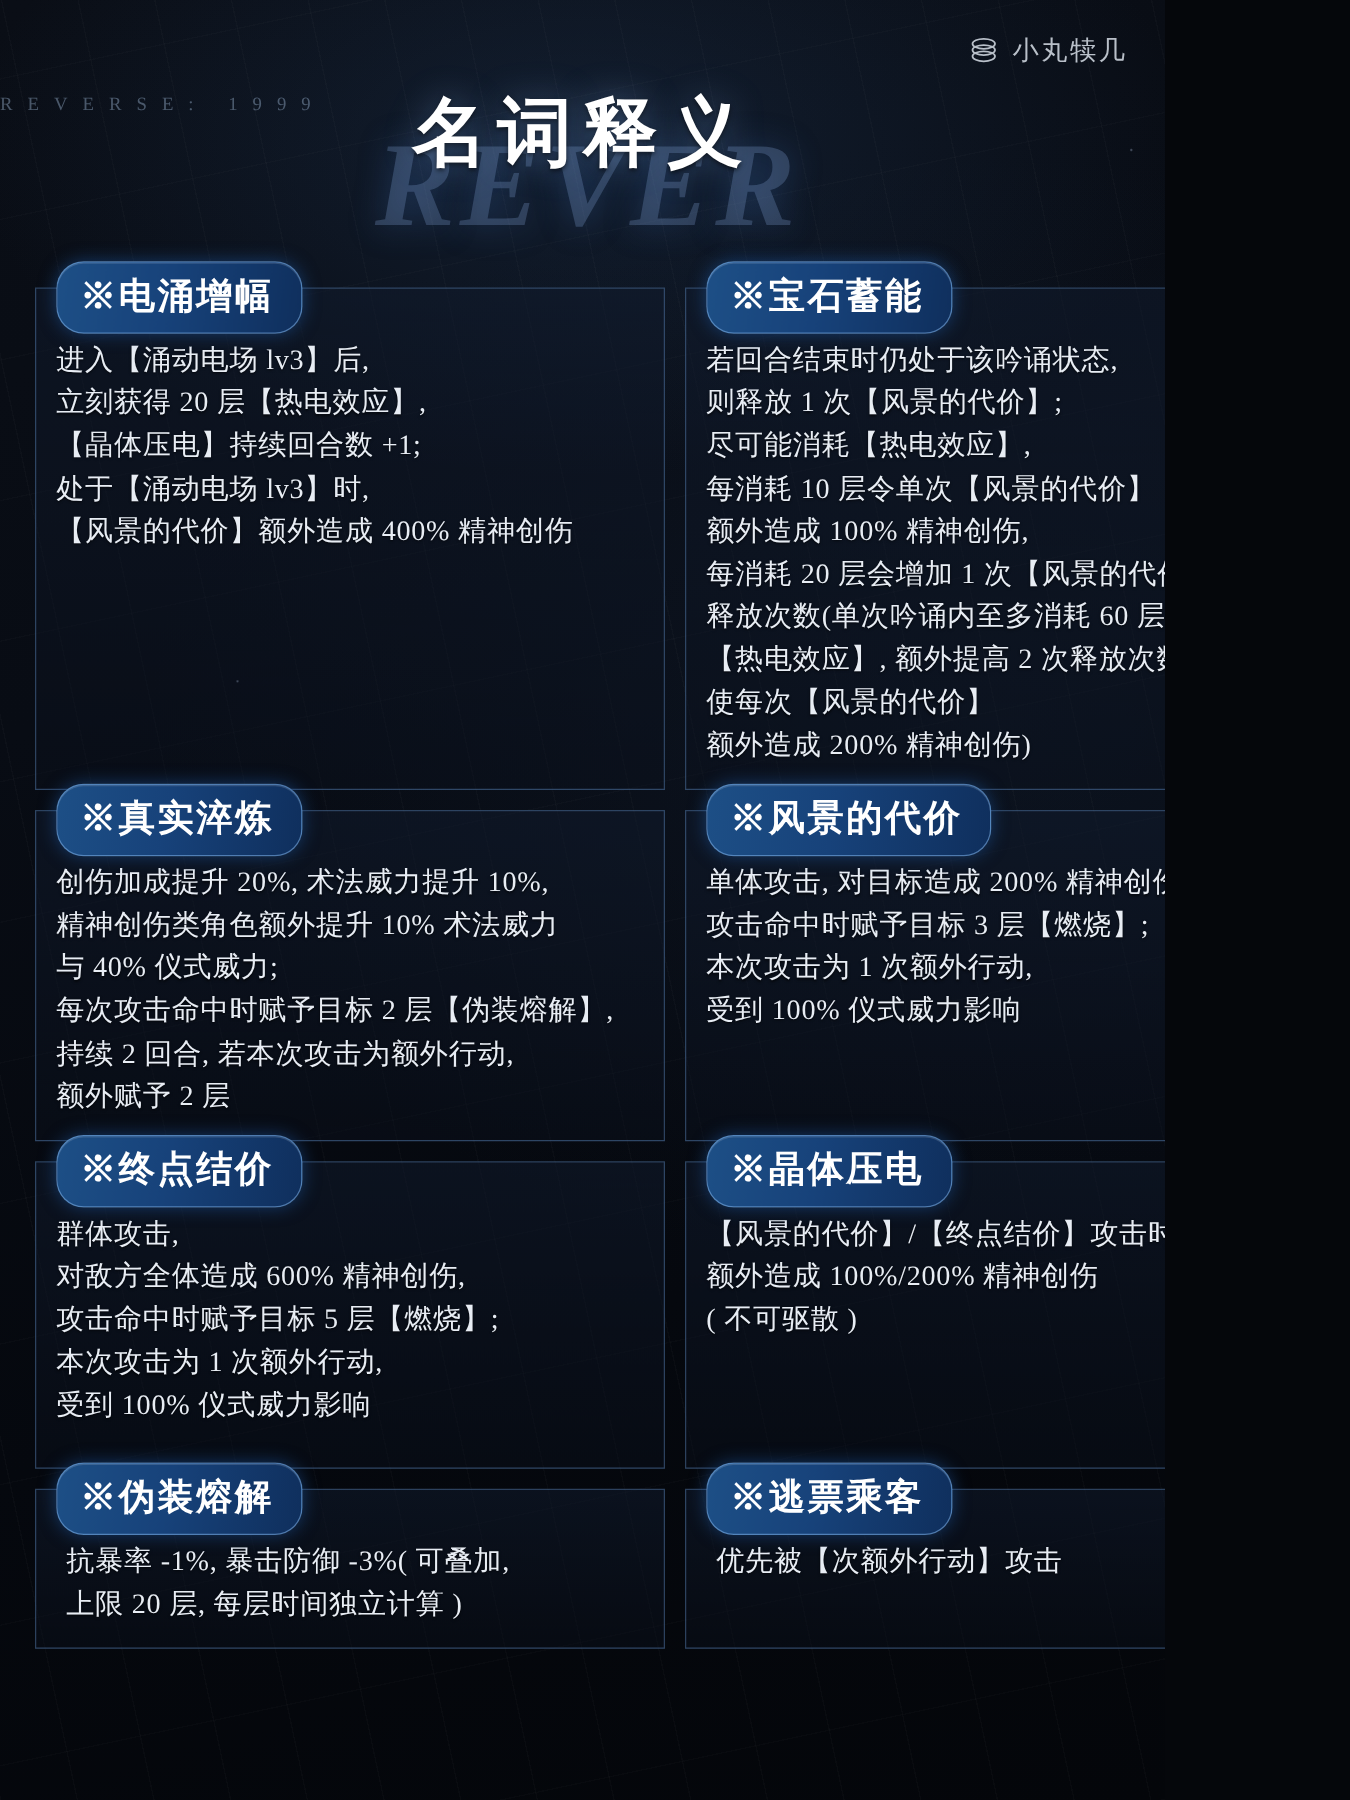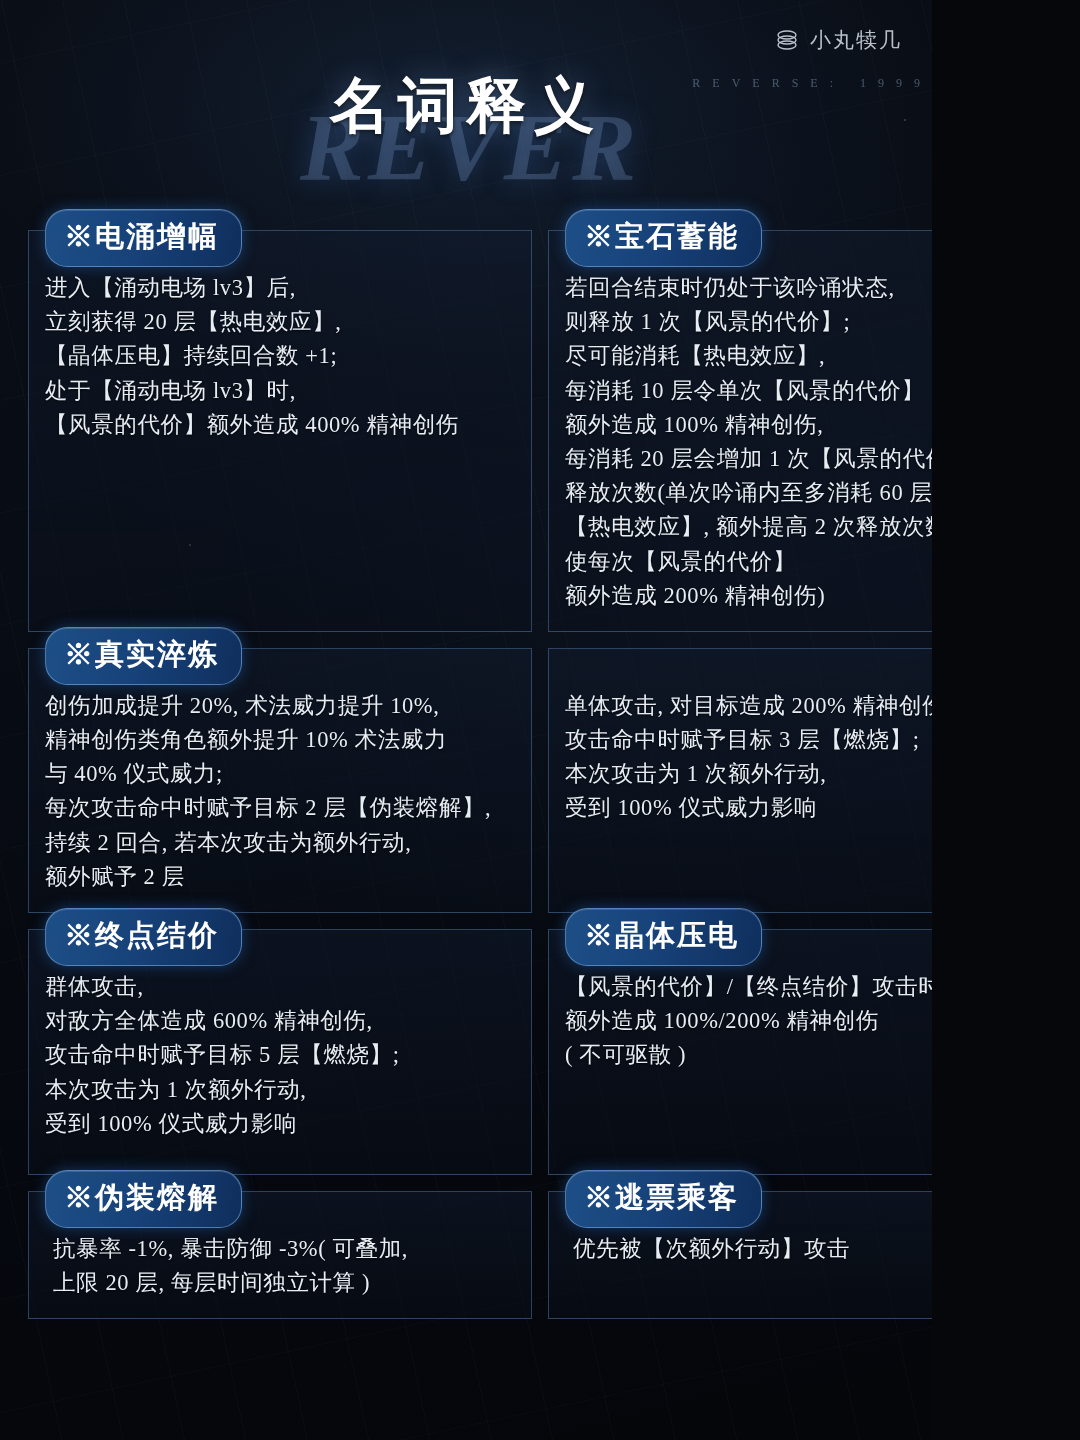--- a/index.html
+++ b/index.html
@@ -78,23 +78,23 @@
     letter-spacing: 4px;
     color: rgba(118,150,196,0.30);
     text-shadow: 0 0 26px rgba(60,110,180,0.35);
     white-space: nowrap;
     user-select: none;
   }
   .kicker {
     position: absolute;
     top: 76px;
     left: 0; right: 0;
-    text-align: right;
+    text-align: left;
     font-family: "Liberation Serif", serif;
-    font-size: 12px;
+    font-size: 15px;
     letter-spacing: 12px;
     color: rgba(150,175,205,0.45);
   }
   .title {
     position: absolute;
     top: 66px;
     left: 0; right: 0;
     text-align: center;
     font-family: "Liberation Serif", "DejaVu Serif", serif;
     font-weight: 700;
@@ -205,20 +205,21 @@
       <div class="card-tag">※真实淬炼</div>
       <div class="card-body">创伤加成提升 20%, 术法威力提升 10%,
 精神创伤类角色额外提升 10% 术法威力
 与 40% 仪式威力;
 每次攻击命中时赋予目标 2 层【伪装熔解】,
 持续 2 回合, 若本次攻击为额外行动,
 额外赋予 2 层</div>
     </div>
 
     <div class="card tall-2">
+      <div class="card-tag">※风景的代价</div>
       <div class="card-body">单体攻击, 对目标造成 200% 精神创伤,
 攻击命中时赋予目标 3 层【燃烧】;
 本次攻击为 1 次额外行动,
 受到 100% 仪式威力影响</div>
     </div>
 
     <div class="card tall-3">
       <div class="card-tag">※终点结价</div>
       <div class="card-body">群体攻击,
 对敌方全体造成 600% 精神创伤,

